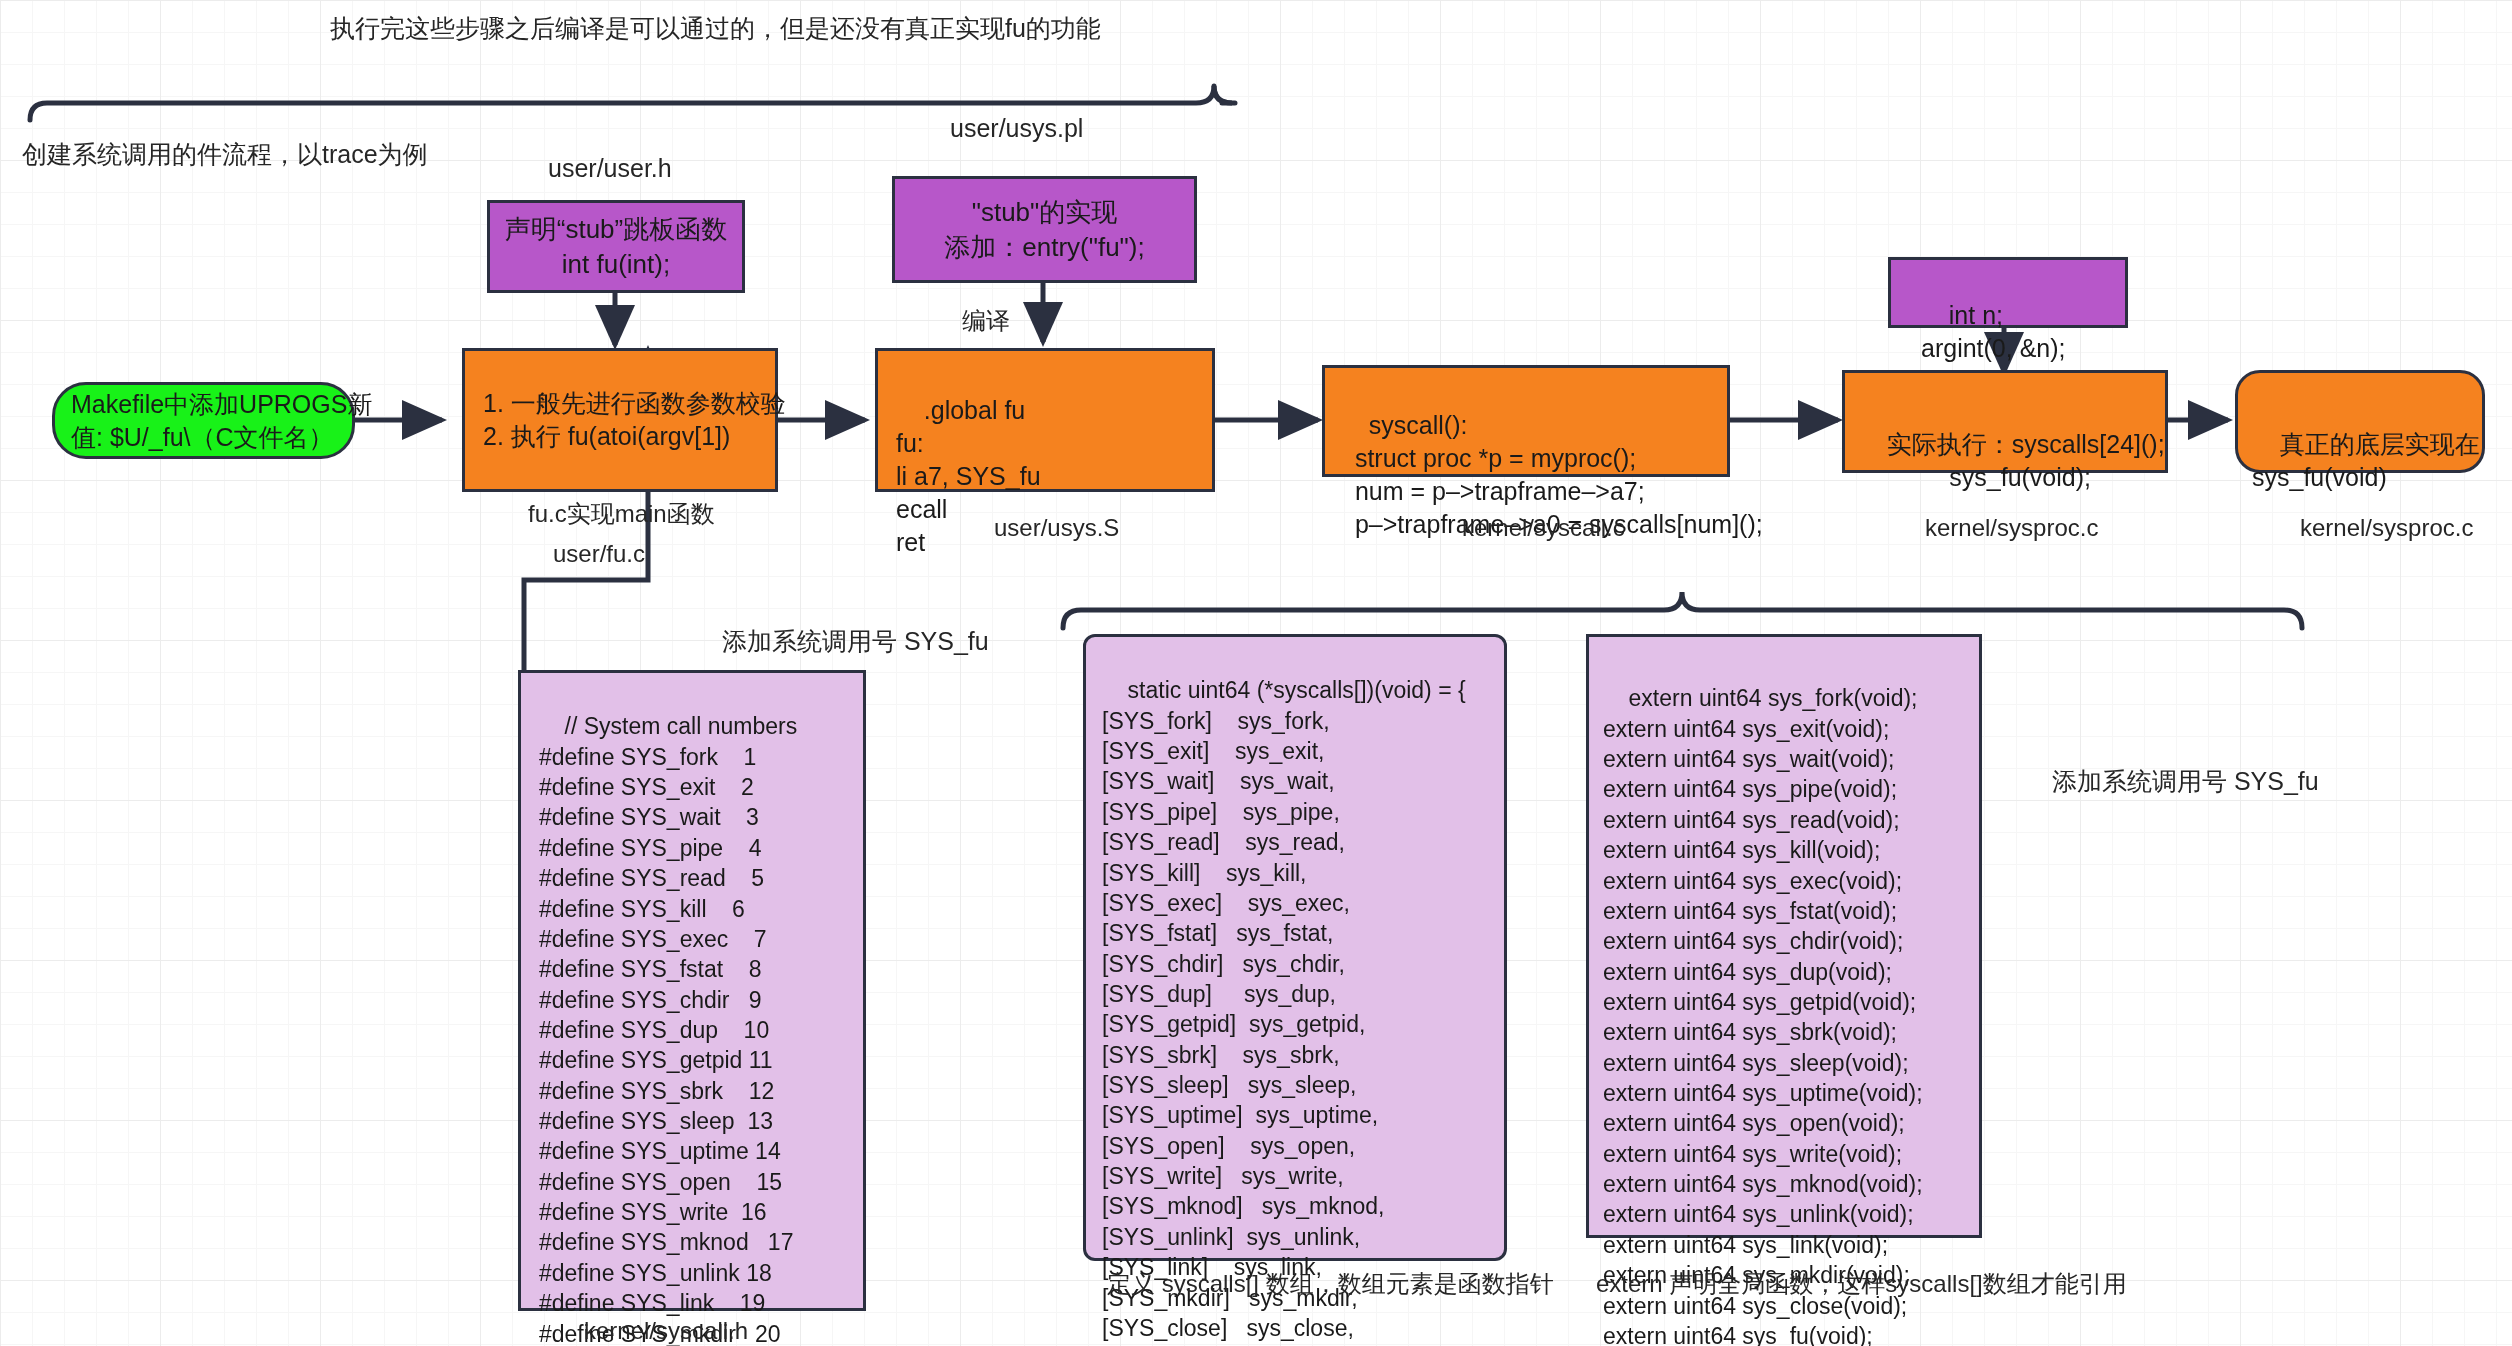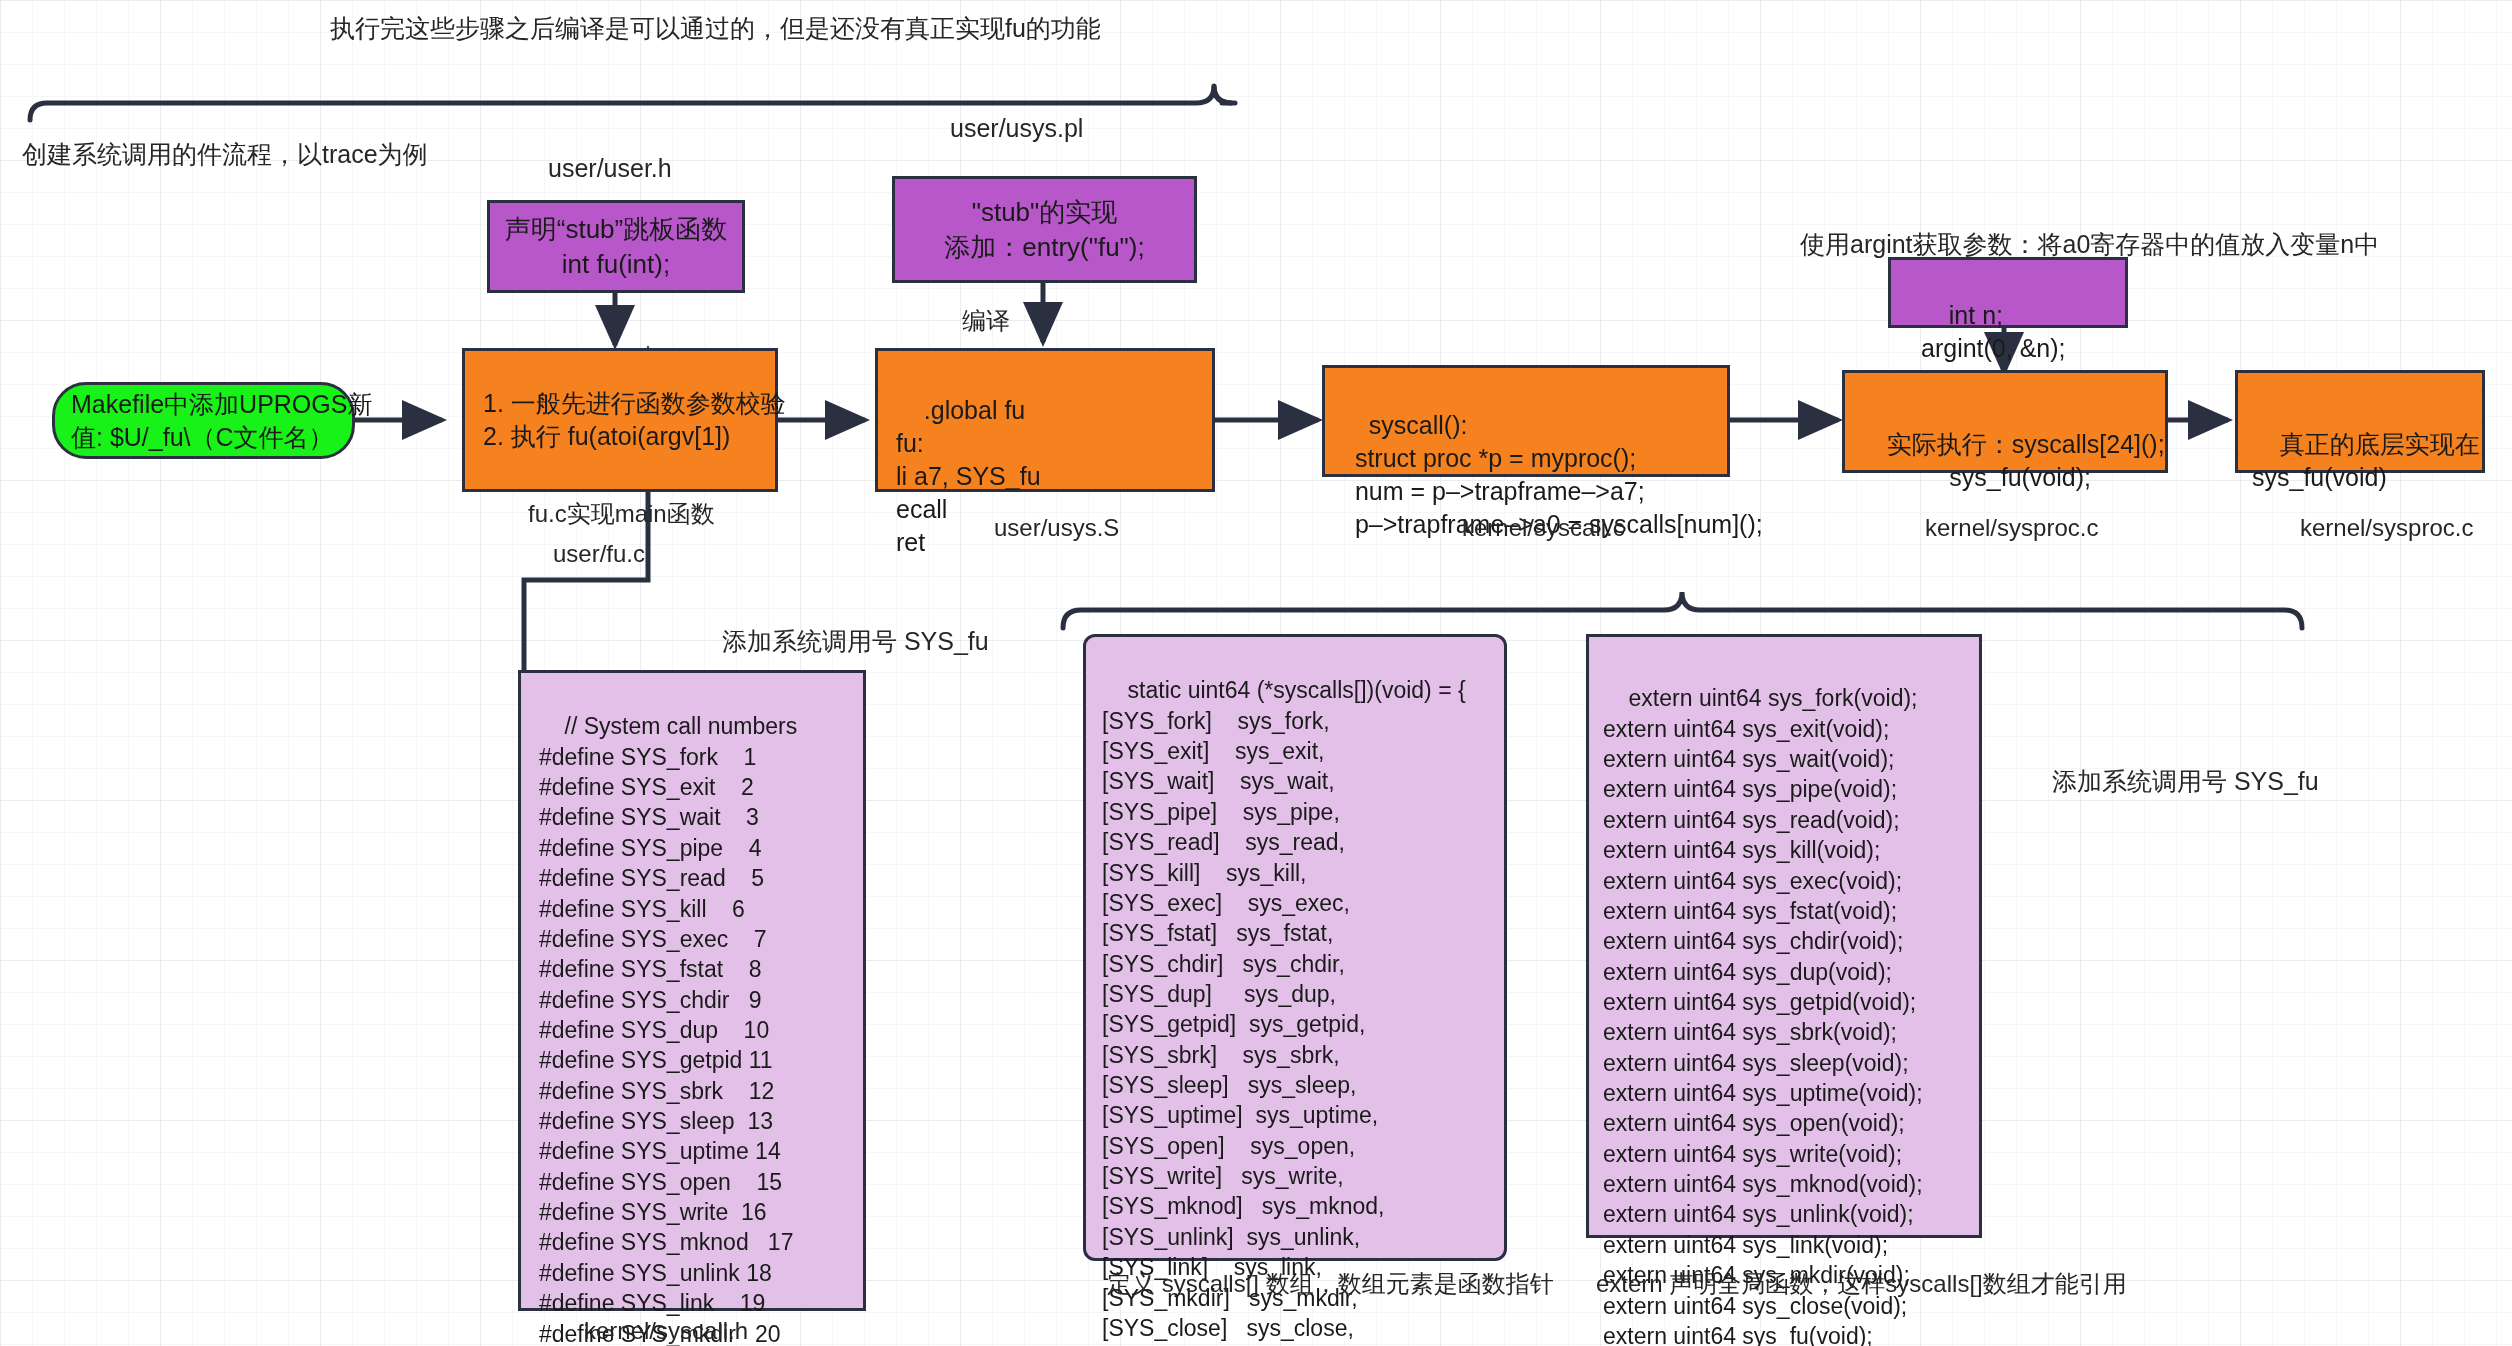--- a/index.html
+++ b/index.html
@@ -106,21 +106,20 @@
 
     <path d="M 524,1310 L 524,580 L 648,580 L 648,350" fill="none" stroke="#2b3040" stroke-width="5" marker-end="url(#ah)"></path>
 
     <path d="M 1063,628 Q 1063,610 1081,610 L 1664,610 Q 1682,610 1682,592 Q 1682,610 1700,610 L 2284,610 Q 2302,610 2302,628" fill="none" stroke="#2b3040" stroke-width="5" fill-opacity="0" stroke-linecap="round"></path>
   </svg>
 
   <div class="caption fs-25" style="left:330px; top:12px;">执行完这些步骤之后编译是可以通过的，但是还没有真正实现fu的功能</div>
 
   <div class="caption fs-25" style="left:22px; top:138px;">创建系统调用的件流程，以trace为例</div>
 
-  <div class="caption fs-25" style="left:1800px; top:228px;">使用argint获取参数：将a0寄存器中的值放入变量n中</div>
 
   <div class="caption fs-25" style="left:548px; top:152px;">user/user.h</div>
 
   <div class="caption fs-25" style="left:950px; top:112px;">user/usys.pl</div>
 
   <div class="caption fs-24" style="left:962px; top:305px;">编译</div>
 
   <div class="node purple-dark pad-c fs-26" style="left:487px; top:200px; width:258px; height:93px;">
     <span>声明“stub”跳板函数
 int fu(int);</span>
@@ -164,21 +163,21 @@
     <span>int n;
 argint(0, &amp;n);</span>
   </div>
 
   <div class="node orange pad-tl fs-25" style="left:1842px; top:370px; width:326px; height:103px; padding:22px 0 0 14px;">
     <span>实际执行：syscalls[24]();
              sys_fu(void);</span>
   </div>
   <div class="caption fs-24" style="left:1925px; top:512px;">kernel/sysproc.c</div>
 
-  <div class="node orange pad-tl fs-25" style="left:2235px; top:370px; width:250px; height:103px; padding:22px 0 0 14px;">
+  <div class="node orange pad-tl fs-25" style="left:2235px; top:370px; width:250px; height:103px; padding:22px 0 0 14px;border-radius:25px;">
     <span>真正的底层实现在
 sys_fu(void)</span>
   </div>
   <div class="caption fs-24" style="left:2300px; top:512px;">kernel/sysproc.c</div>
 
   <div class="node purple-light pad-tl fs-23" style="left:518px; top:670px; width:348px; height:641px; padding:8px 0 10px 18px;">
     <span>// System call numbers
 #define SYS_fork    1
 #define SYS_exit    2
 #define SYS_wait    3

